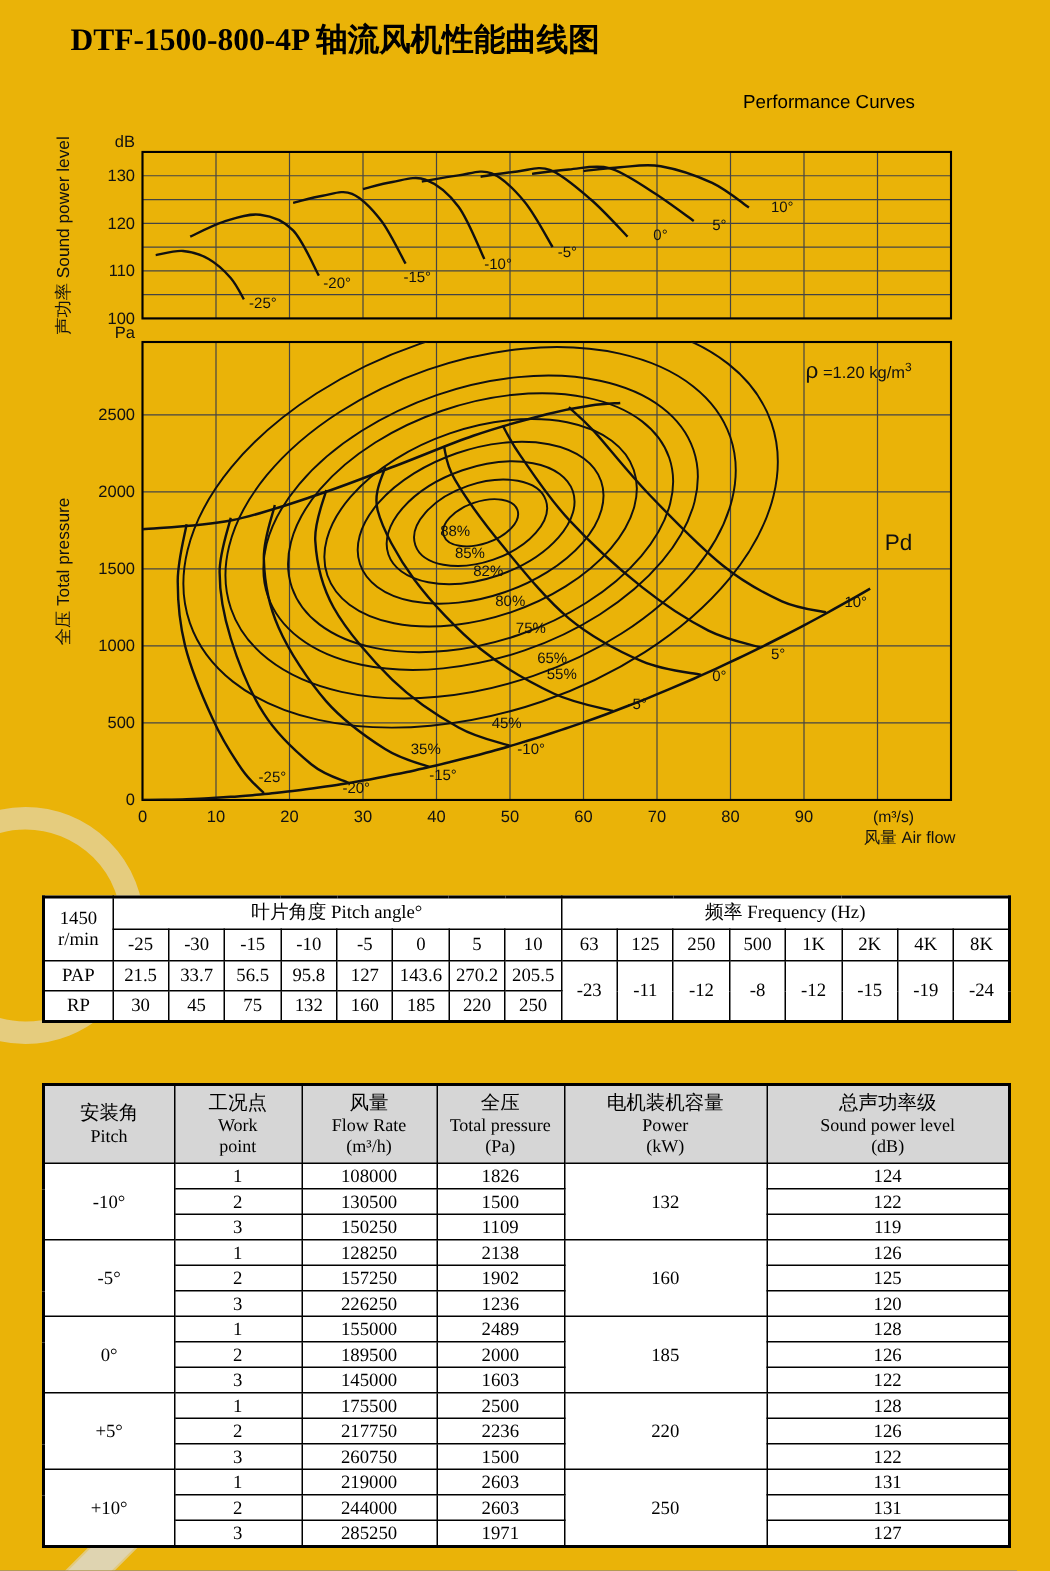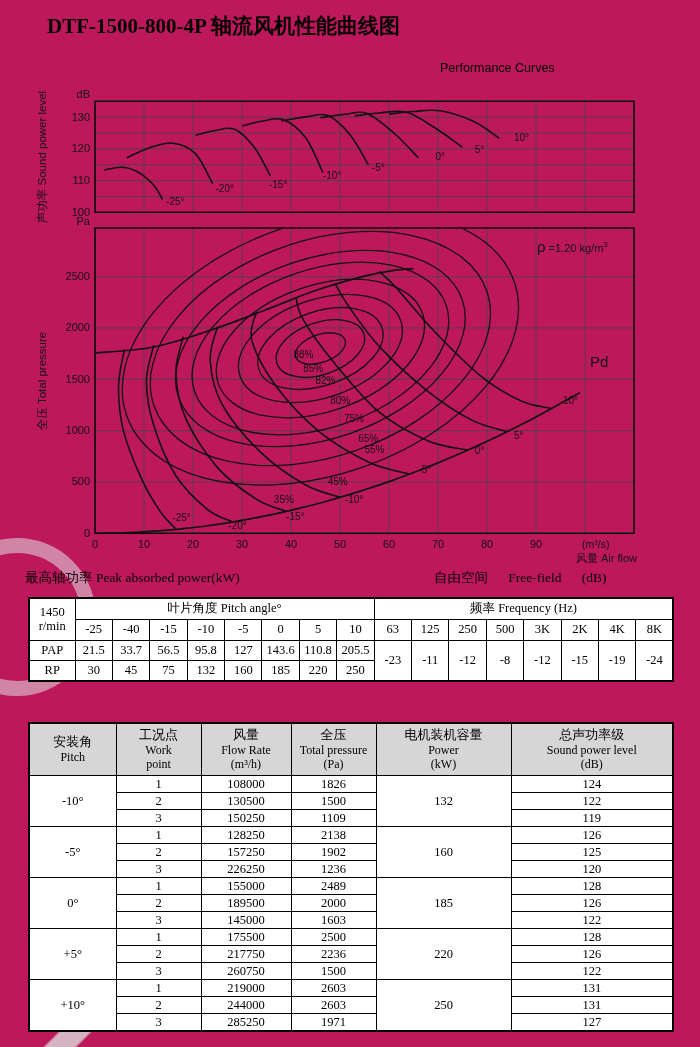--- a/index.html
+++ b/index.html
@@ -1,19 +1,19 @@
 <!DOCTYPE html>
 <html><head>
 <meta charset="utf-8">
 <style>
   html,body{margin:0;padding:0;background:#888;}
-  .page{position:relative;width:700px;height:1047px;background:#be185d;color:#000;
+  .page{position:relative;width:700px;height:1047px;background:#eab308;color:#000;
         font-family:"Liberation Serif",serif;overflow:hidden;margin:0 auto;}
   .title{position:absolute;left:47px;top:12px;font-size:21px;font-weight:bold;white-space:nowrap;}
-  .subtitle{position:absolute;left:440px;top:61px;width:170px;text-align:left;
+  .subtitle{position:absolute;left:440px;top:61px;width:170px;text-align:right;
             font-family:"Liberation Sans",sans-serif;font-size:12.5px;}
   .cap-left{position:absolute;left:25px;top:569px;font-size:13.5px;white-space:pre;}
   .cap-right{position:absolute;left:434px;top:569px;font-size:13.5px;white-space:pre;}
   svg text{font-family:"Liberation Sans",sans-serif;fill:#111;}
   table{border-collapse:collapse;background:#fff;table-layout:fixed;}
   .t1{position:absolute;left:28px;top:597px;width:644px;border:2px solid #000;
       font-size:12.5px;}
   .t1 td{border:1px solid #000;text-align:center;padding:0;height:19px;line-height:1.05;}
   .t1 tr.hrow td{height:20px;}
   .t1 .c0{font-size:12.5px;}
@@ -170,64 +170,62 @@
       <text x="330.20000000000005" y="403.735508" font-size="10">80%</text>
       <text x="343.92" y="421.90738999999996" font-size="10">75%</text>
       <text x="358.13000000000005" y="441.92725999999993" font-size="10">65%</text>
       <text x="364.5" y="452.91252199999997" font-size="10">55%</text>
       <text x="327.75" y="485.04697999999996" font-size="10">45%</text>
       <text x="273.85" y="502.50019999999995" font-size="10">35%</text>
       <text x="589.9000000000001" y="366.98107999999996" font-size="15">Pd</text>
       <text x="537" y="252"><tspan font-size="15">ρ</tspan><tspan font-size="11"> =1.20 kg/m</tspan><tspan font-size="8" dy="-5">3</tspan></text>
     </svg>
 
-  <div class="cap-left">最高轴功率 Peak absorbed power(kW)</div>
-  <div class="cap-right">自由空间      Free-field      (dB)</div>
 
   <table class="t1">
     <colgroup>
       <col style="width:46px">
       <col span="16" style="width:37.4px">
     </colgroup>
     <tbody>
       <tr class="hrow">
         <td rowspan="2" class="c0">
           <div>1450</div>
           <div>r/min</div>
         </td>
         <td colspan="8">叶片角度 Pitch angle°</td>
         <td colspan="8">频率 Frequency      (Hz)</td>
       </tr>
       <tr class="hrow" id="t1-cols">
           <td>-25</td>
-          <td>-40</td>
+          <td>-30</td>
           <td>-15</td>
           <td>-10</td>
           <td>-5</td>
           <td>0</td>
           <td>5</td>
           <td>10</td>
           <td>63</td>
           <td>125</td>
           <td>250</td>
           <td>500</td>
-          <td>3K</td>
+          <td>1K</td>
           <td>2K</td>
           <td>4K</td>
           <td>8K</td>
         </tr>
       <tr id="t1-r0">
           <td>PAP</td>
           <td>21.5</td>
           <td>33.7</td>
           <td>56.5</td>
           <td>95.8</td>
           <td>127</td>
           <td>143.6</td>
-          <td>110.8</td>
+          <td>270.2</td>
           <td>205.5</td>
           <td rowspan="2">-23</td>
           <td rowspan="2">-11</td>
           <td rowspan="2">-12</td>
           <td rowspan="2">-8</td>
           <td rowspan="2">-12</td>
           <td rowspan="2">-15</td>
           <td rowspan="2">-19</td>
           <td rowspan="2">-24</td>
         </tr>

